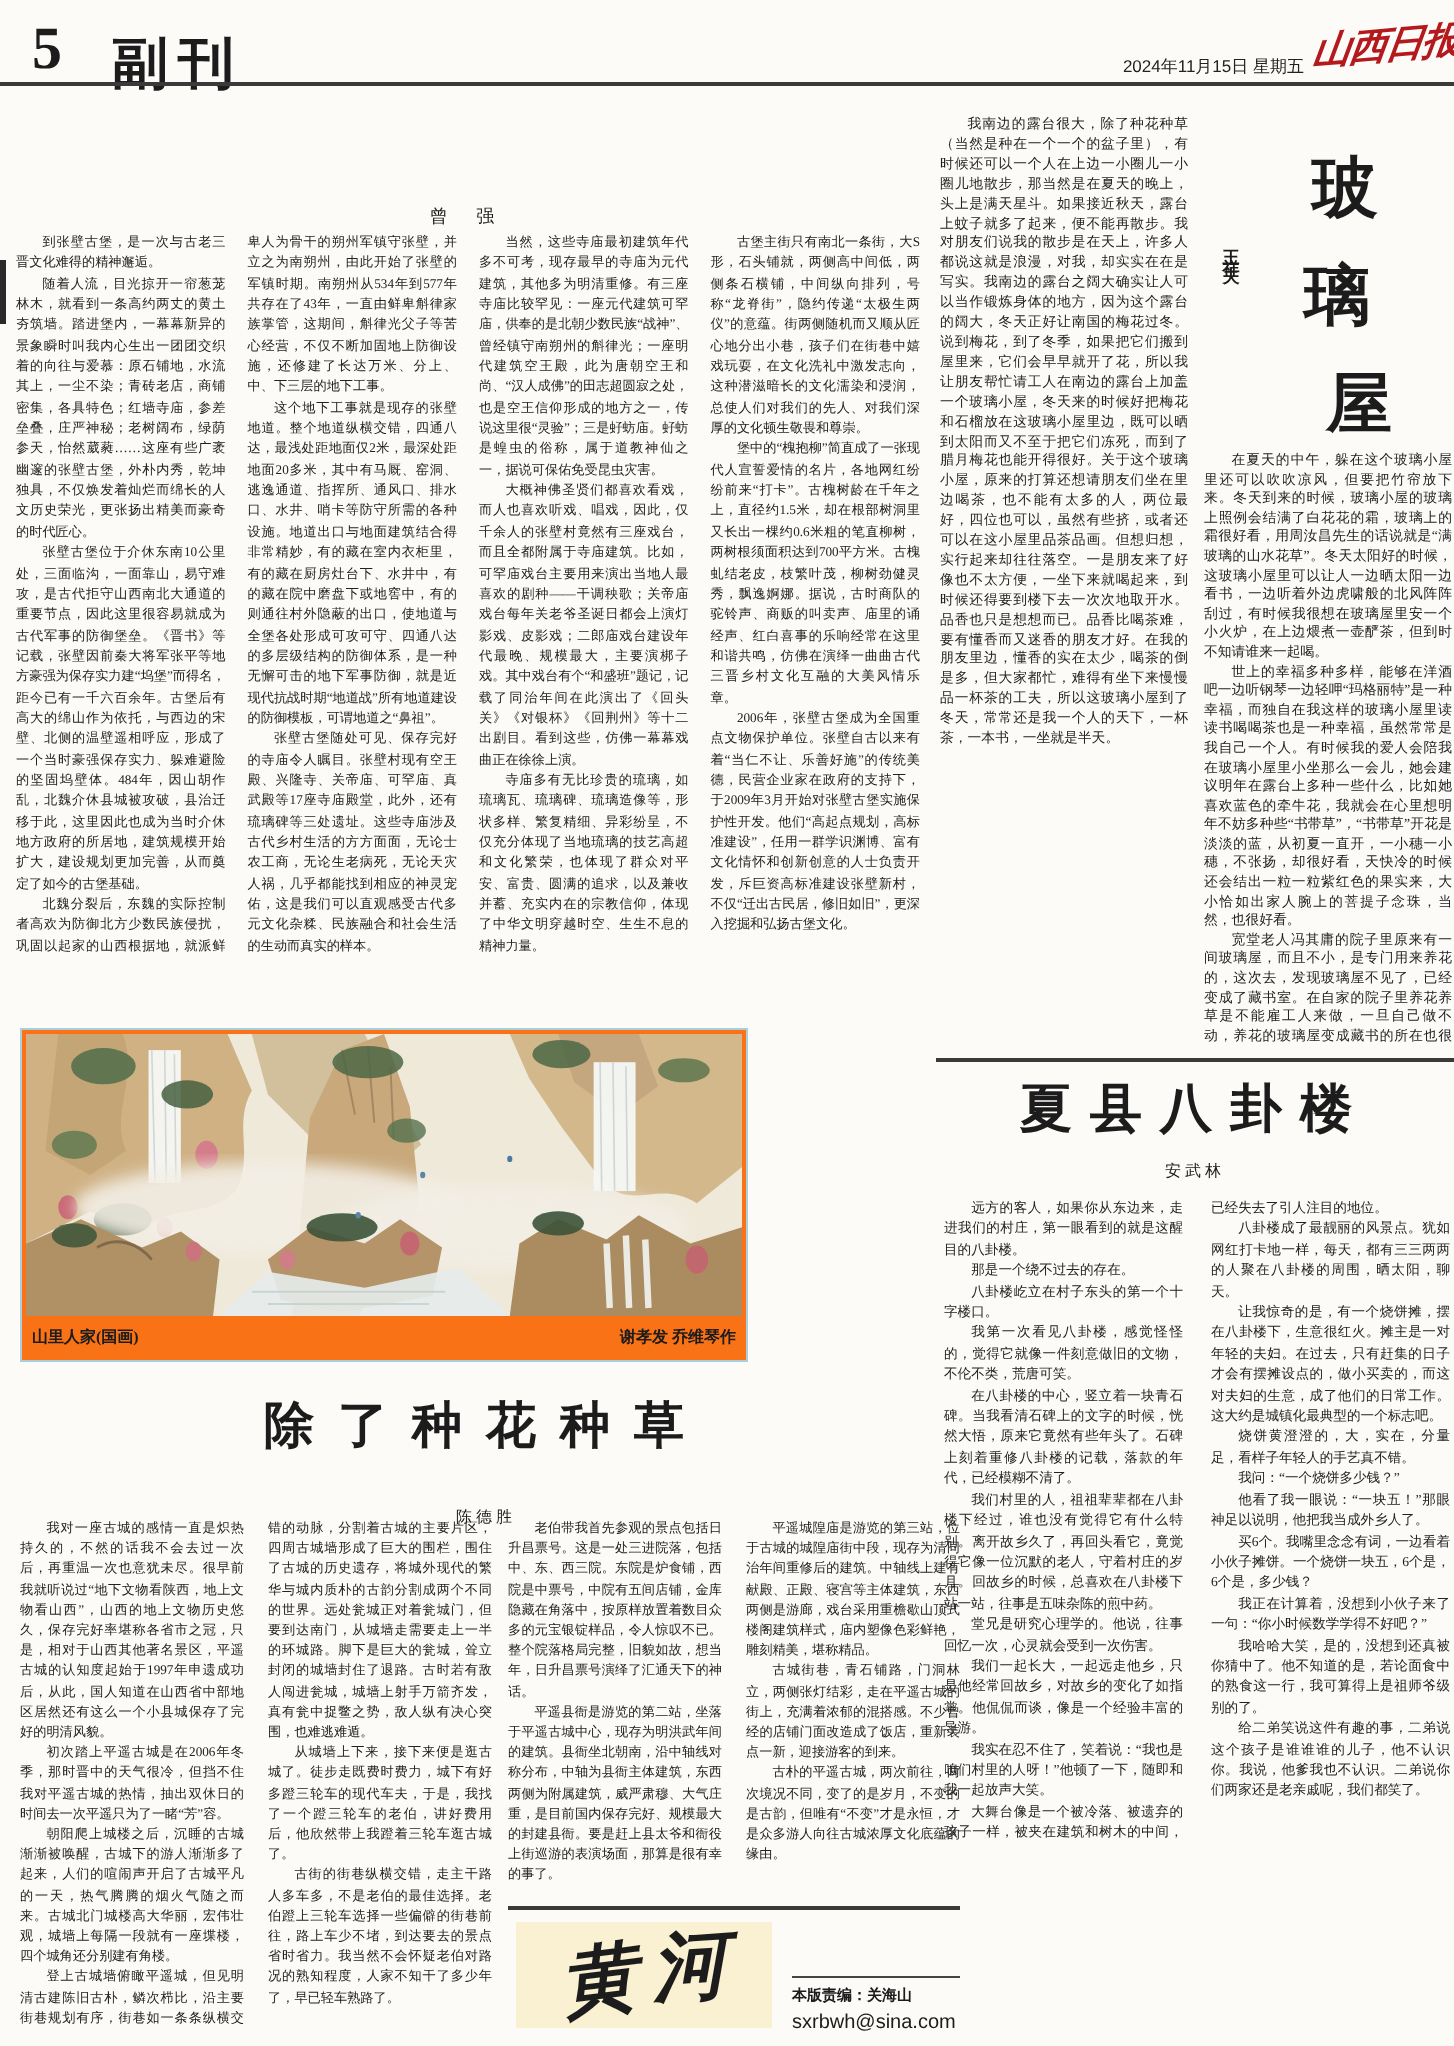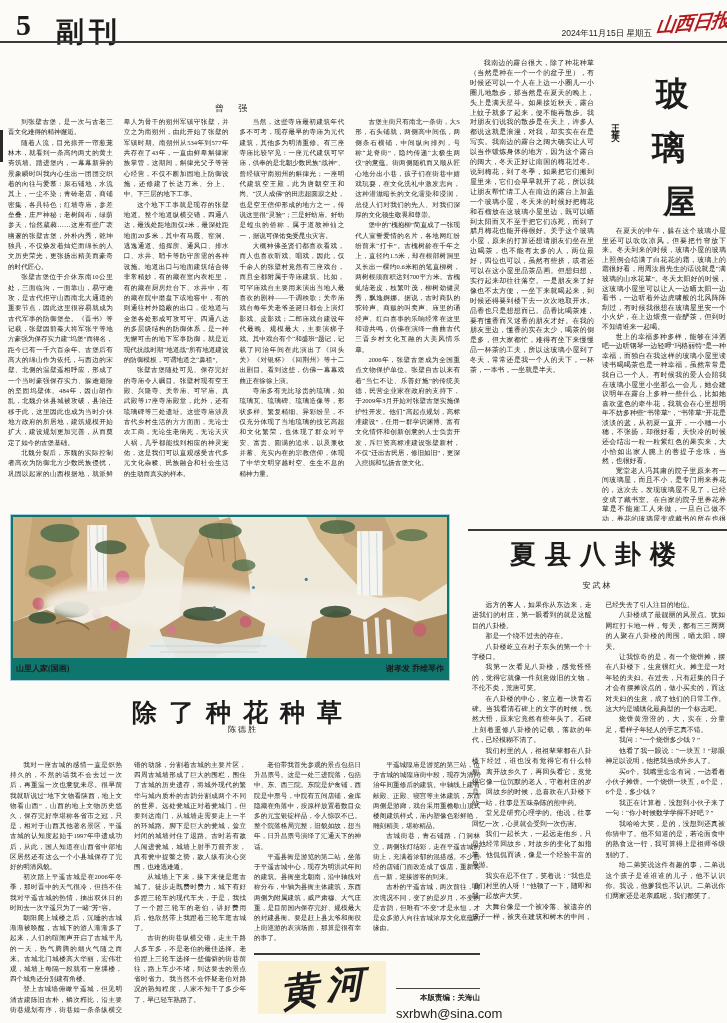--- a/index.html
+++ b/index.html
@@ -16,56 +16,56 @@
   .edge-mark{position:absolute;left:0;top:130px;width:3px;height:32px;background:#2a2a2a;}
   
   .body-text{text-align:justify;overflow:hidden;color:#222;}
   .para{margin:0;text-indent:2em;}
   
   .main-title{position:absolute;left:8px;top:54px;width:452px;text-align:center;font-size:33px;font-weight:900;letter-spacing:3px;}
   .main-author{position:absolute;left:8px;top:102px;width:452px;text-align:center;font-size:9px;letter-spacing:6px;}
   .main-body{position:absolute;left:8px;top:117px;width:452px;height:394px;column-count:4;column-gap:11px;
              font-size:6.6px;line-height:10.35px;}
   
-  .painting-frame{position:absolute;left:10px;top:514px;width:440px;height:167px;background:#0f766e;
+  .painting-frame{position:absolute;left:10px;top:514px;width:364px;height:167px;background:#f97316;
                   border:1px solid #a9cedd;box-sizing:border-box;padding:2px;}
   .painting-svg{width:100%;height:141px;display:block;background:#eee7d8;}
   .caption-row{display:flex;justify-content:space-between;font-size:8px;font-weight:bold;padding:5px 3px 0 3px;}
   
   .bl-col1{position:absolute;left:470px;top:58px;width:124px;height:462px;font-size:6.9px;line-height:9.9px;}
   .bl-title-char{position:absolute;font-size:33px;font-weight:900;}
   .bl-t0{left:656px;top:72px;}
   .bl-t1{left:652px;top:126px;}
   .bl-t2{left:663px;top:180px;}
   .bl-name{position:absolute;left:610px;top:118px;font-size:8.5px;writing-mode:vertical-rl;letter-spacing:4px;font-weight:bold;}
   .bl-col2{position:absolute;left:602px;top:226px;width:124px;height:295px;font-size:6.9px;line-height:9.6px;}
   .right-rule{position:absolute;left:468px;top:529px;width:259px;height:1.5px;background:#3a3a3a;}
   
   .bg-title{position:absolute;left:468px;top:537px;width:259px;text-align:center;font-size:26px;font-weight:900;letter-spacing:9px;}
   .bg-author{position:absolute;left:468px;top:580px;width:259px;text-align:center;font-size:8px;letter-spacing:2px;}
   .bg-body{position:absolute;left:472px;top:600px;width:253px;height:420px;column-count:2;column-gap:14px;
            font-size:6.8px;line-height:10.4px;}
   
   .py-title{position:absolute;left:8px;top:696px;width:470px;text-align:center;font-size:25px;font-weight:900;letter-spacing:12px;}
-  .py-author{position:absolute;left:8px;top:724px;width:470px;text-align:center;font-size:8px;letter-spacing:2px;}
+  .py-author{position:absolute;left:8px;top:753px;width:470px;text-align:center;font-size:8px;letter-spacing:2px;}
   .py-bodyA{position:absolute;left:10px;top:760px;width:236px;height:260px;column-count:2;column-gap:12px;
             font-size:6.6px;line-height:10.2px;}
   .py-bodyB{position:absolute;left:254px;top:760px;width:226px;height:190px;column-count:2;column-gap:12px;
             font-size:6.6px;line-height:10.2px;}
   .py-rule{position:absolute;left:254px;top:953px;width:226px;height:1.5px;background:#3a3a3a;}
   
   .hh-box{position:absolute;left:258px;top:961px;width:128px;height:53px;background:#faf0d2;
           display:flex;align-items:center;justify-content:center;}
   .hh-char{font-size:38px;font-weight:900;font-style:italic;line-height:1;}
   .hh-c0{transform:rotate(-7deg) translateY(3px);}
   .hh-c1{transform:rotate(-4deg) translateY(-4px);margin-left:8px;}
   .editor-block{position:absolute;left:396px;top:988px;width:84px;border-top:1px solid #444;padding-top:4px;
-                text-align:right;font-size:7.5px;font-weight:bold;
+                text-align:left;font-size:7.5px;font-weight:bold;
                 font-family:"Liberation Sans","DejaVu Sans",sans-serif;}
-  .editor-email{font-weight:normal;margin-top:3px;font-size:13px;}
+  .editor-email{font-weight:normal;margin-top:3px;font-size:10px;}
 </style>
 </head>
 <body>
 
 <div class="page">
 
   <div class="hdr-num">5</div>
   <div class="hdr-section">副刊</div>
   <div class="hdr-date">2024年11月15日 星期五</div>
   <div class="masthead">山西日报</div>

